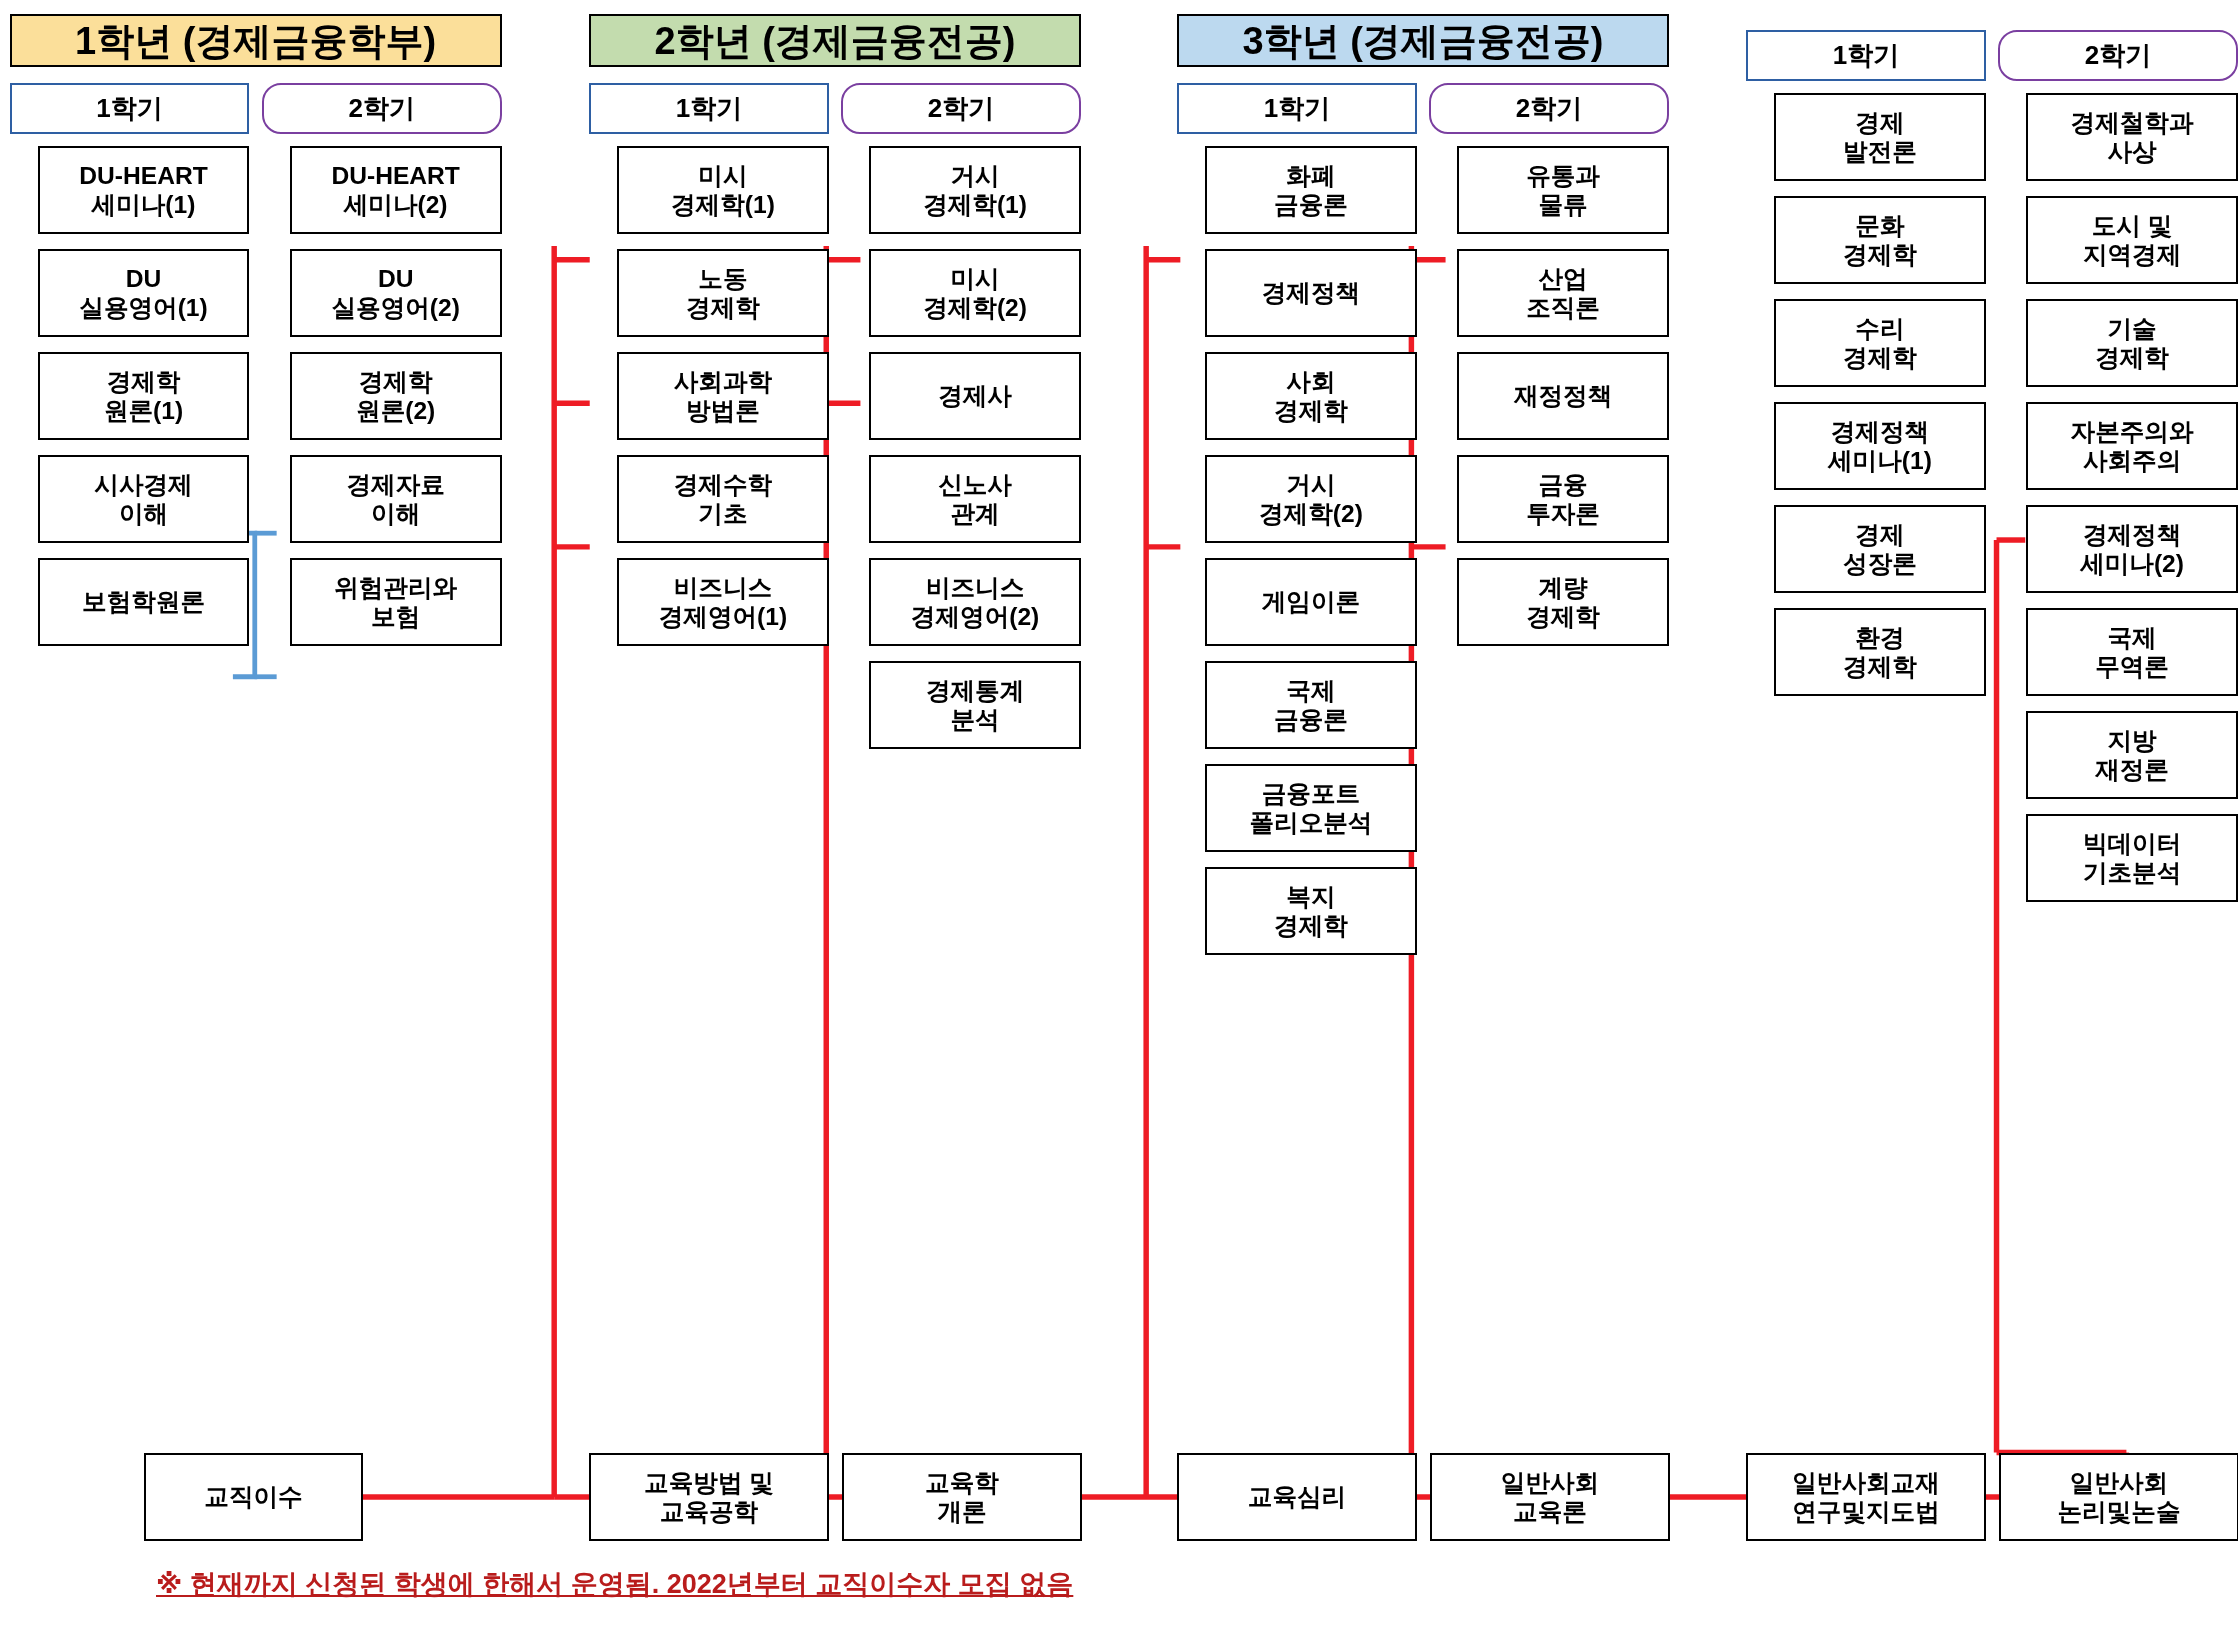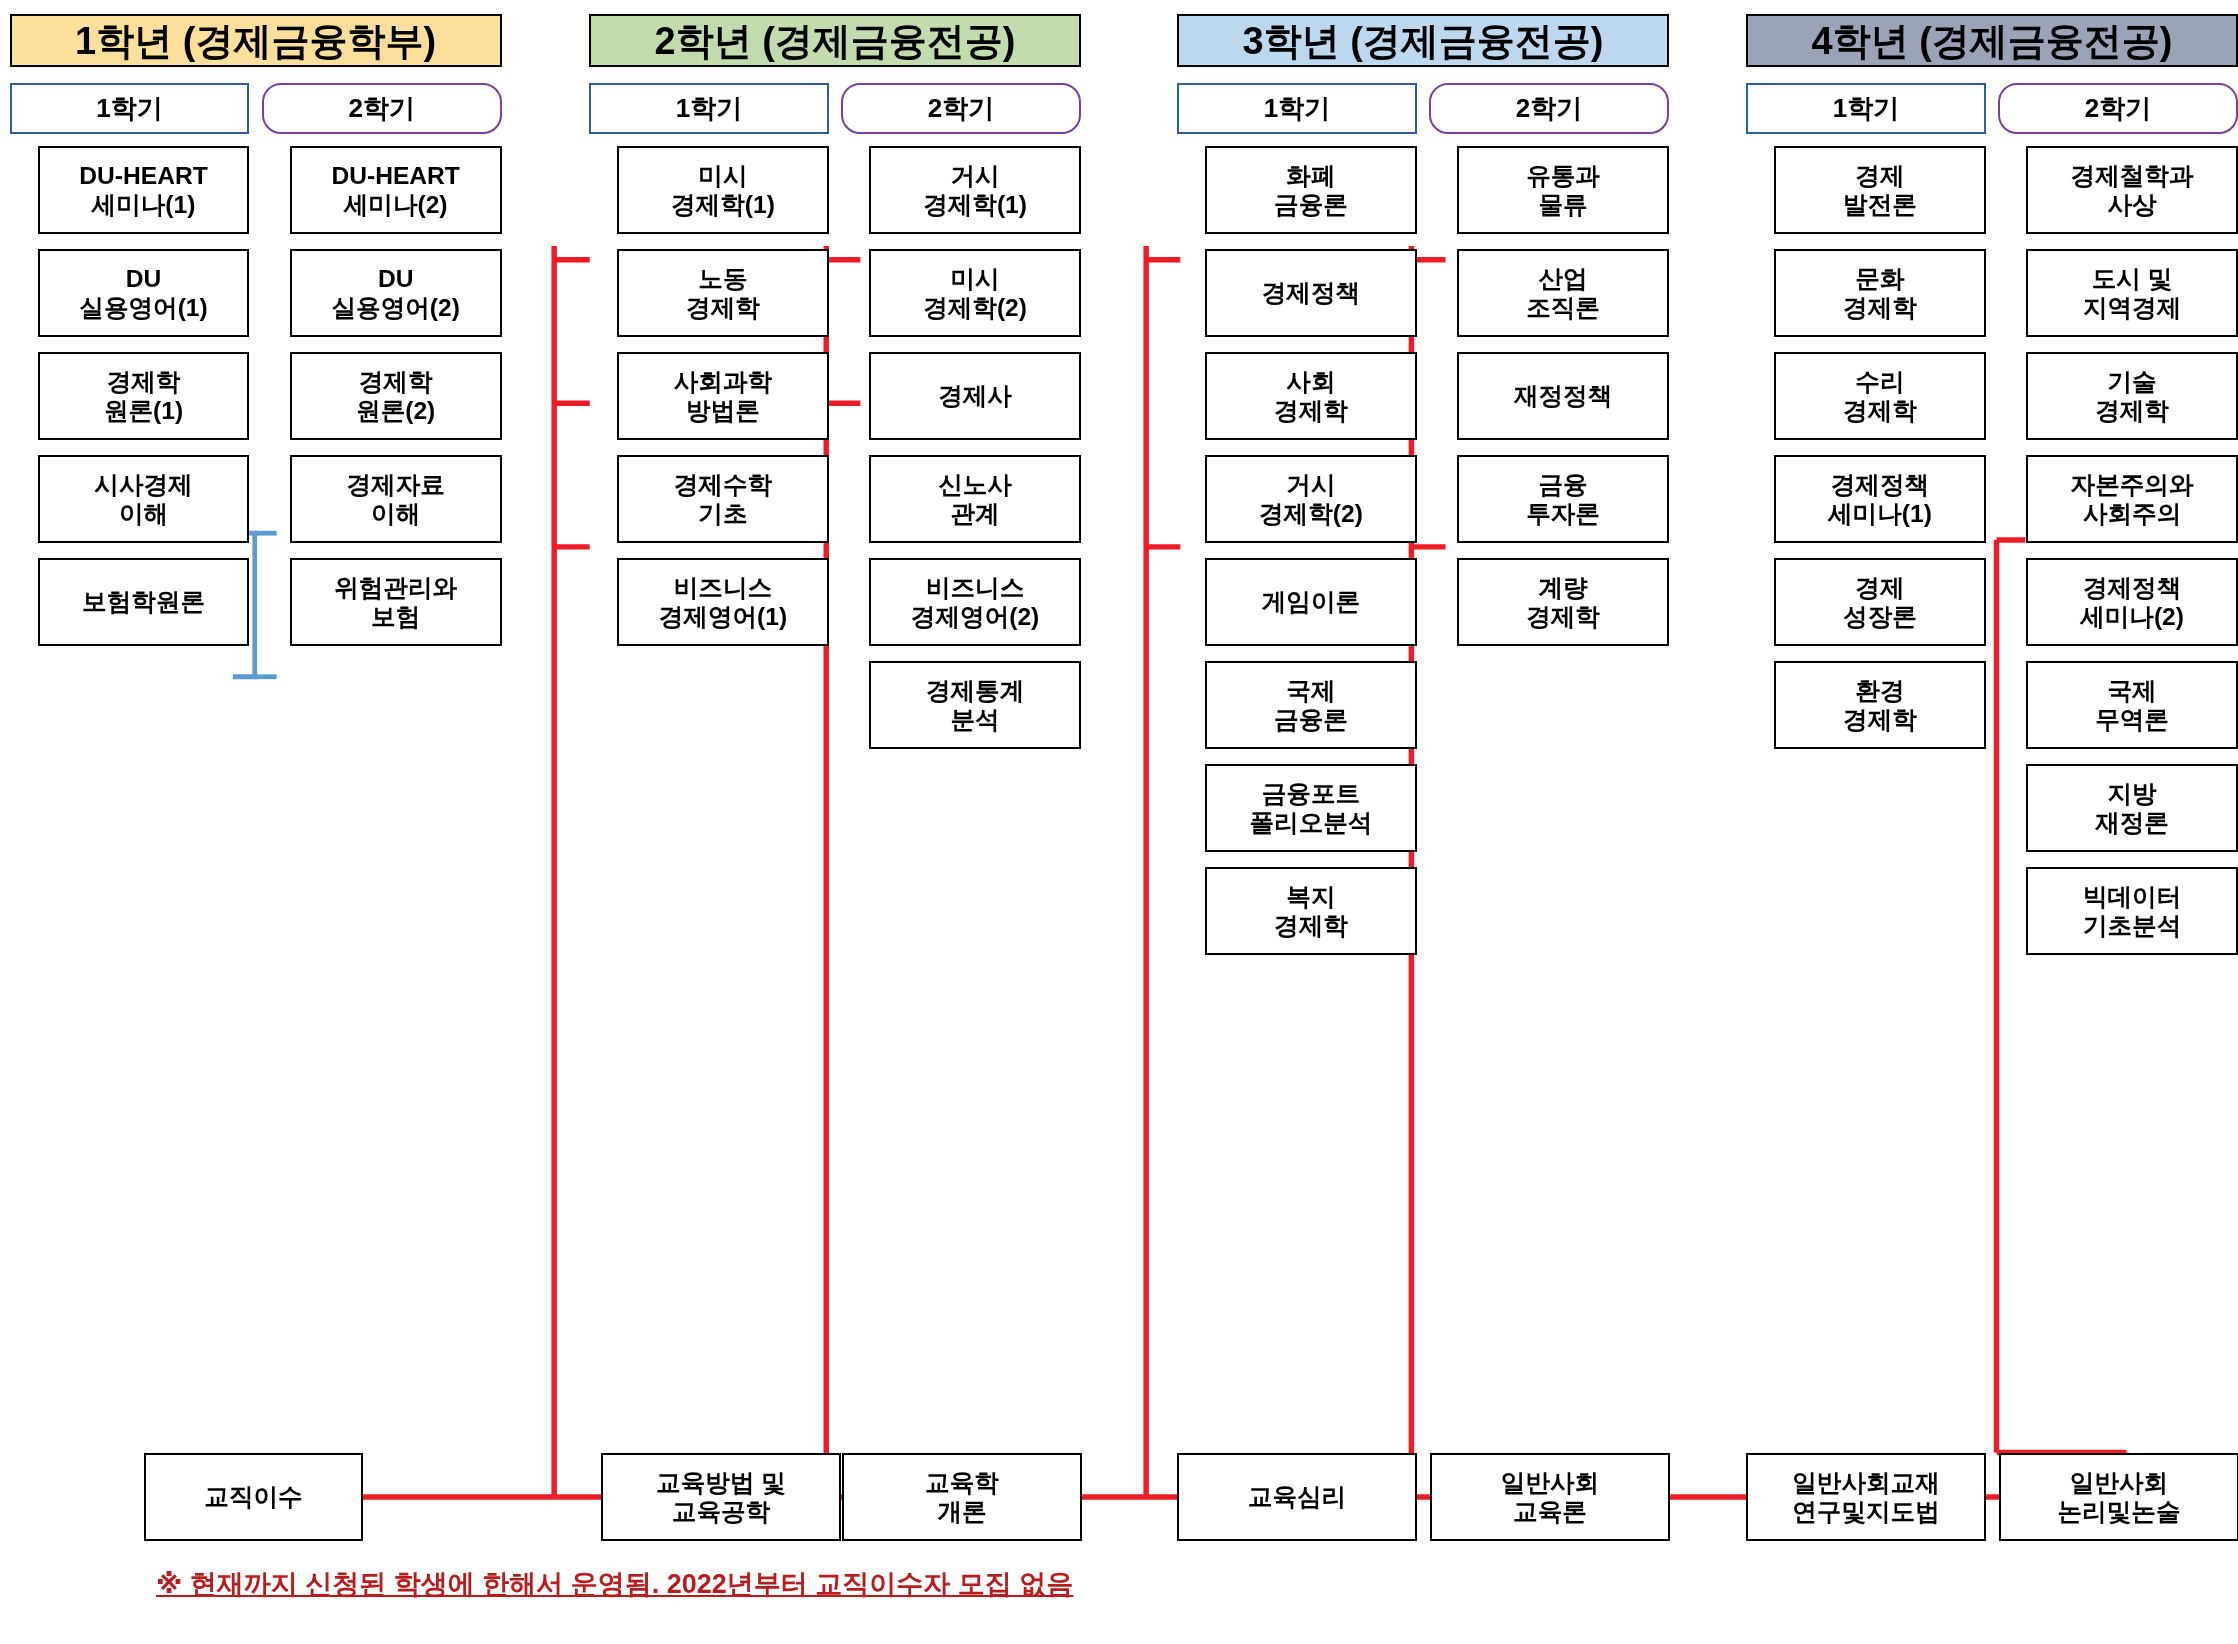--- a/index.html
+++ b/index.html
@@ -263,21 +263,20 @@
         <div class="course">재정정책</div>
         <div class="course">금융
 투자론</div>
         <div class="course">계량
 경제학</div>
       </div>
     </div>
   </div>
 
   <div class="year-col" id="year-3" style="left:1746px; width:492px;">
-    <div class="year-header" style="background:#9ba3b8;">4학년 (경제금융전공)</div>
     <div class="sem-row">
       <div class="sem-header" style="width:240px;">1학기</div>
       <div class="sem-header sem2" style="width:240px;">2학기</div>
     </div>
     <div class="courses-row">
       <div class="course-list" style="width:240px;">
         <div class="course">경제
 발전론</div>
         <div class="course">문화
 경제학</div>
@@ -306,21 +305,21 @@
         <div class="course">지방
 재정론</div>
         <div class="course">빅데이터
 기초분석</div>
       </div>
     </div>
   </div>
 
   <div class="bottom-row">
     <div class="bottom-box" style="left:144px; width:219px;">교직이수</div>
-    <div class="bottom-box" style="left:589px; width:240px;margin-left:12px;">교육방법 및
+    <div class="bottom-box" style="left:589px; width:240px;">교육방법 및
 교육공학</div>
     <div class="bottom-box" style="left:842px; width:240px;">교육학
 개론</div>
     <div class="bottom-box" style="left:1177px; width:240px;">교육심리</div>
     <div class="bottom-box" style="left:1430px; width:240px;">일반사회
 교육론</div>
     <div class="bottom-box" style="left:1746px; width:240px;">일반사회교재
 연구및지도법</div>
     <div class="bottom-box" style="left:1999px; width:240px;">일반사회
 논리및논술</div>

